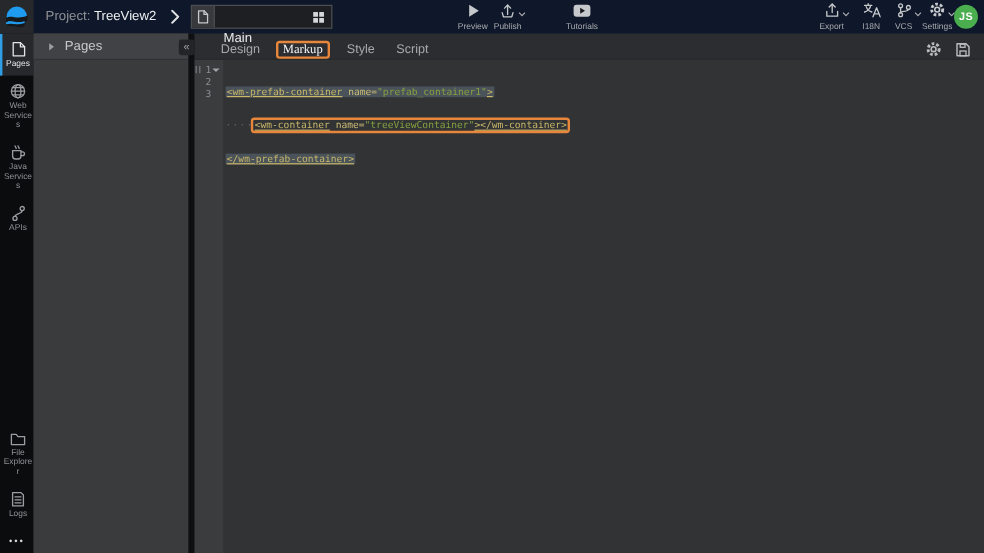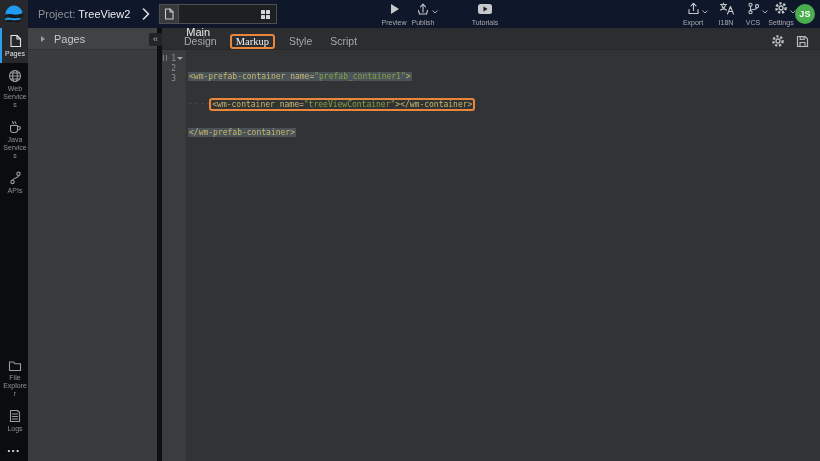--- a/index.html
+++ b/index.html
@@ -53,21 +53,21 @@
   .codewrap { flex:1; display:flex; min-height:0; }
   .gutter { width:24px; flex:0 0 24px; background:#3b3c3e; padding-top:3px; font-family:"DejaVu Sans Mono", monospace; font-size:8px; color:#8d9093; }
   .gl { height:10px; display:flex; align-items:center; position:relative; }
   .gl .num { width:14px; text-align:right; }
   .gl .fold { width:8px; display:flex; justify-content:center; }
   .tri-down { width:0; height:0; border-top:3px solid #a0a3a6; border-left:3px solid transparent; border-right:3px solid transparent; }
   .chg { position:absolute; left:1px; top:2px; width:4px; height:6px; border-left:1px solid #77797c; border-right:1px solid #77797c; }
 
   .code { flex:1; padding-top:3px; font-family:"DejaVu Sans Mono", monospace; font-size:8px; color:#d8dadc; white-space:pre; }
   .cl { height:10px; display:flex; align-items:center; padding-left:2px; }
-  .tg { color:#c9b868; } .at { color:#cdbd74; } .st { color:#84a23f; } .ws { color:#5c5e60; letter-spacing:1px; }
+  .tg { color:#c9b868;text-decoration:underline; } .at { color:#cdbd74; } .st { color:#84a23f; } .ws { color:#5c5e60; letter-spacing:1px; }
   .match { background:#4a525a; padding:0 1px; }
   .obox { outline:2px solid #e8873b; outline-offset:0; border-radius:1px; padding:0 1px; }
 
   svg { display:block; }
   .s { stroke:#c6c9cb; fill:none; stroke-width:1.1; stroke-linecap:round; stroke-linejoin:round; }
   .f { fill:#c6c9cb; }
   .sd { stroke:#9b9ea1; fill:none; stroke-width:1.1; stroke-linecap:round; stroke-linejoin:round; }
   .active .sd { stroke:#e2e4e6; }
 </style>
 </head>

